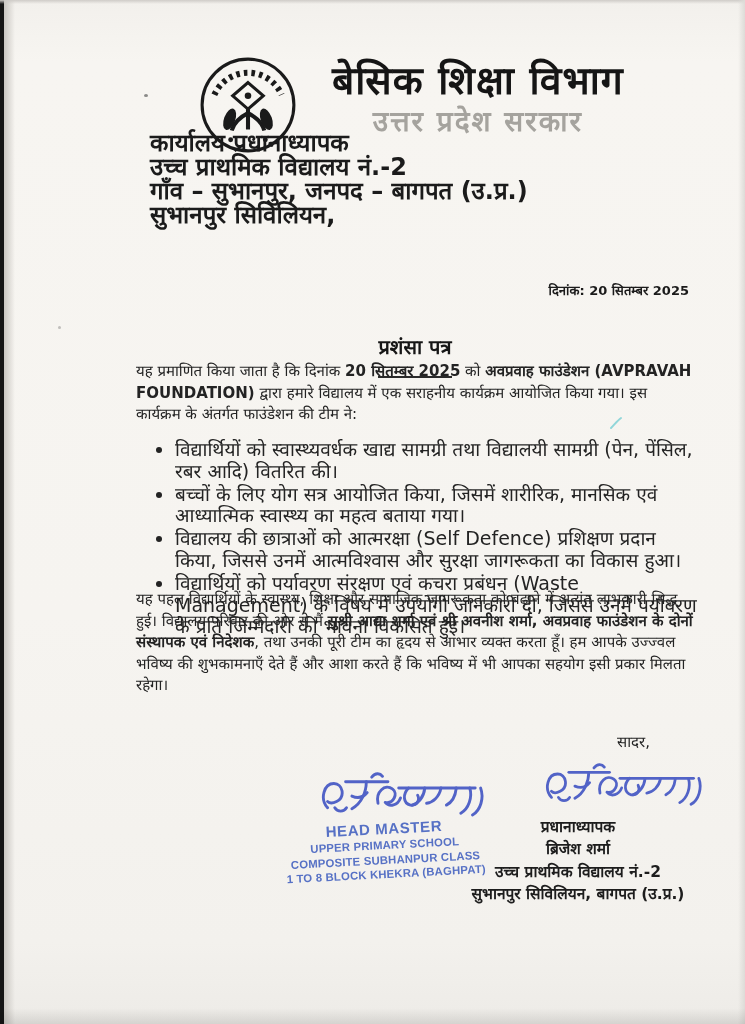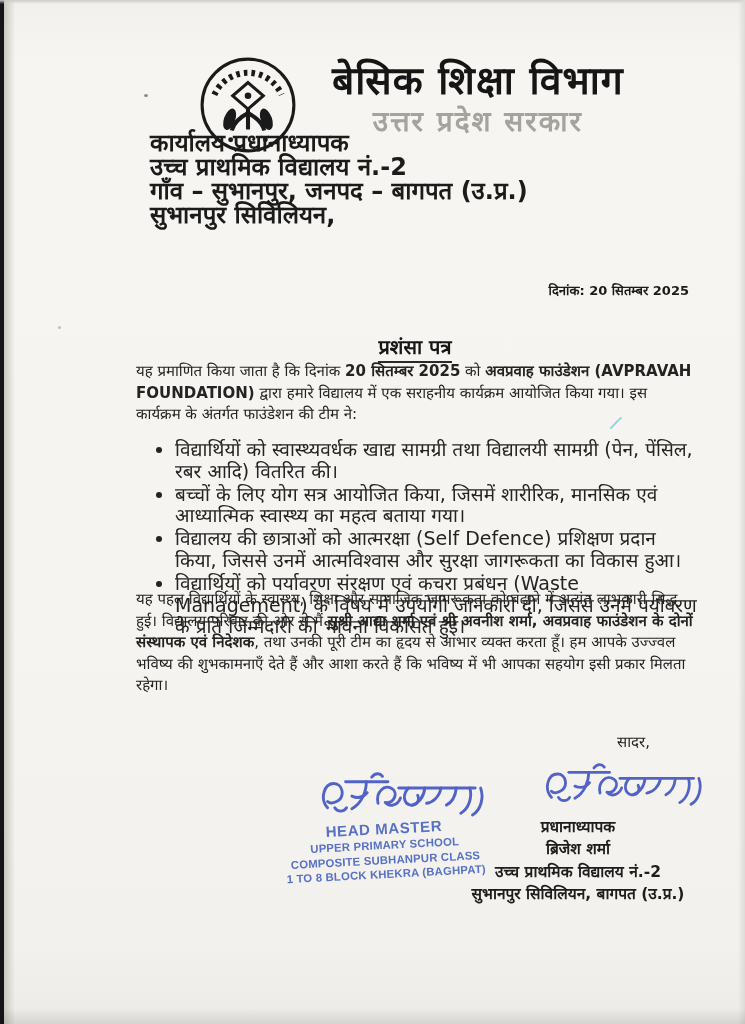--- a/index.html
+++ b/index.html
@@ -29,21 +29,21 @@
   .gov{font-size:28px;line-height:34px;color:#979590;letter-spacing:2px;margin-top:3px;
     font-weight:bold;opacity:.85;white-space:nowrap;}
 
   .office{position:absolute;left:150px;top:131px;width:545px;
     font-weight:bold;font-size:24px;line-height:24px;color:#1b1b1b;}
 
   .dateline{position:absolute;top:281px;right:56px;font-weight:bold;font-size:13px;color:#1b1b1b;}
 
   .lettertitle{position:absolute;left:85px;top:333px;width:660px;text-align:center;
     font-weight:bold;font-size:20px;color:#161616;}
-  .lettertitle span{border-bottom:2px solid #2a2a2a;padding-bottom:2px;}
+  .lettertitle span{border-bottom:2px solid #2a2a2a;padding-bottom:17px;}
 
   .para{position:absolute;font-size:15px;line-height:21.5px;color:#232323;text-align:left;}
   .para .b{font-weight:bold;}
   .intro{left:136px;top:361px;width:560px;}
   .closing{left:136px;top:589px;width:564px;}
 
   .bullets{position:absolute;left:152px;top:439px;width:548px;}
   .bullets ul{margin:0;padding-left:23px;}
   .bullets li{font-size:19px;line-height:21.8px;margin-bottom:1px;color:#232323;}
 

